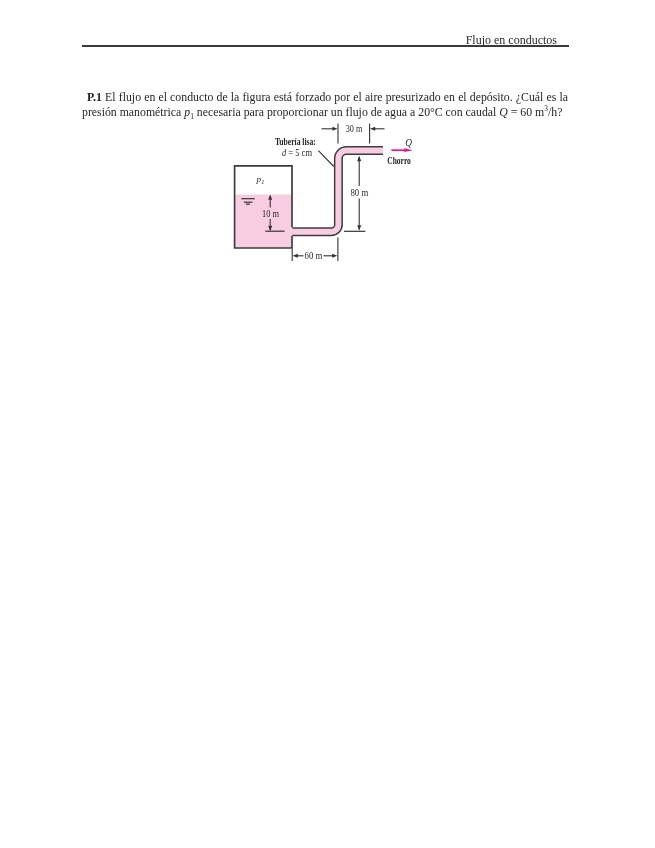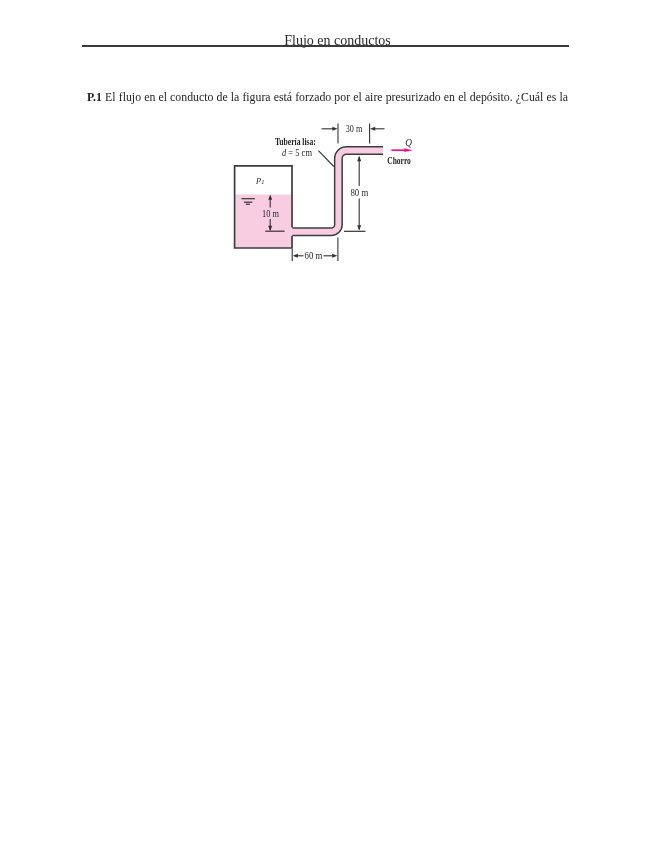--- a/index.html
+++ b/index.html
@@ -1,34 +1,35 @@
 <!DOCTYPE html>
 <html><head>
 <meta charset="utf-8">
 <style>
   html,body{margin:0;padding:0;background:#ffffff;}
   body{width:655px;height:848px;position:relative;font-family:"Liberation Serif",serif;color:#1f1f1f;}
-  .header{position:absolute;left:94px;top:32.5px;width:487px;text-align:center;font-size:14px;color:#2a2a2a;}
+  .header{position:absolute;left:70px;top:32.5px;width:487px;text-align:right;font-size:12px;color:#2a2a2a;}
   .rule{position:absolute;left:82px;top:45.3px;width:487px;height:1.5px;background:#3a3a3a;}
   .para{position:absolute;left:82px;top:91px;width:486px;font-size:11.8px;line-height:12.4px;color:#1f1f1f;}
   .l1{text-align:justify;text-align-last:justify;text-indent:5px;}
   sub.s{font-size:7.5px;}
   sup.s{font-size:7.5px;}
   svg{position:absolute;left:0;top:0;}
   svg text{font-family:"Liberation Serif",serif;fill:#1f1f1f;}
 </style>
 </head>
 <body>
 
 <div class="header">Flujo en conductos</div>
 
 <div class="rule"></div>
 
 <div class="para">
     <div class="l1"><b>P.1</b> El flujo en el conducto de la figura está forzado por el aire presurizado en el depósito. ¿Cuál es la</div>
+    <div class="l2">presión manométrica <i>p</i><sub class="s">1</sub> necesaria para proporcionar un flujo de agua a 20°C con caudal <i>Q</i> = 60 m<sup class="s">3</sup>/h?</div>
   </div>
 
 <svg width="655" height="848" viewBox="0 0 655 848">
 
   <g>
       <rect x="235.4" y="194.5" width="55.8" height="53.3" fill="#f8cde1"></rect>
     </g>
 
   <g>
       <path d="M 292.3 231.7 L 331.4 231.7 A 7 7 0 0 0 338.4 224.7 L 338.4 158.5 A 8 8 0 0 1 346.4 150.5 L 383 150.5" fill="none" stroke="#3c3c3c" stroke-width="9"></path>

